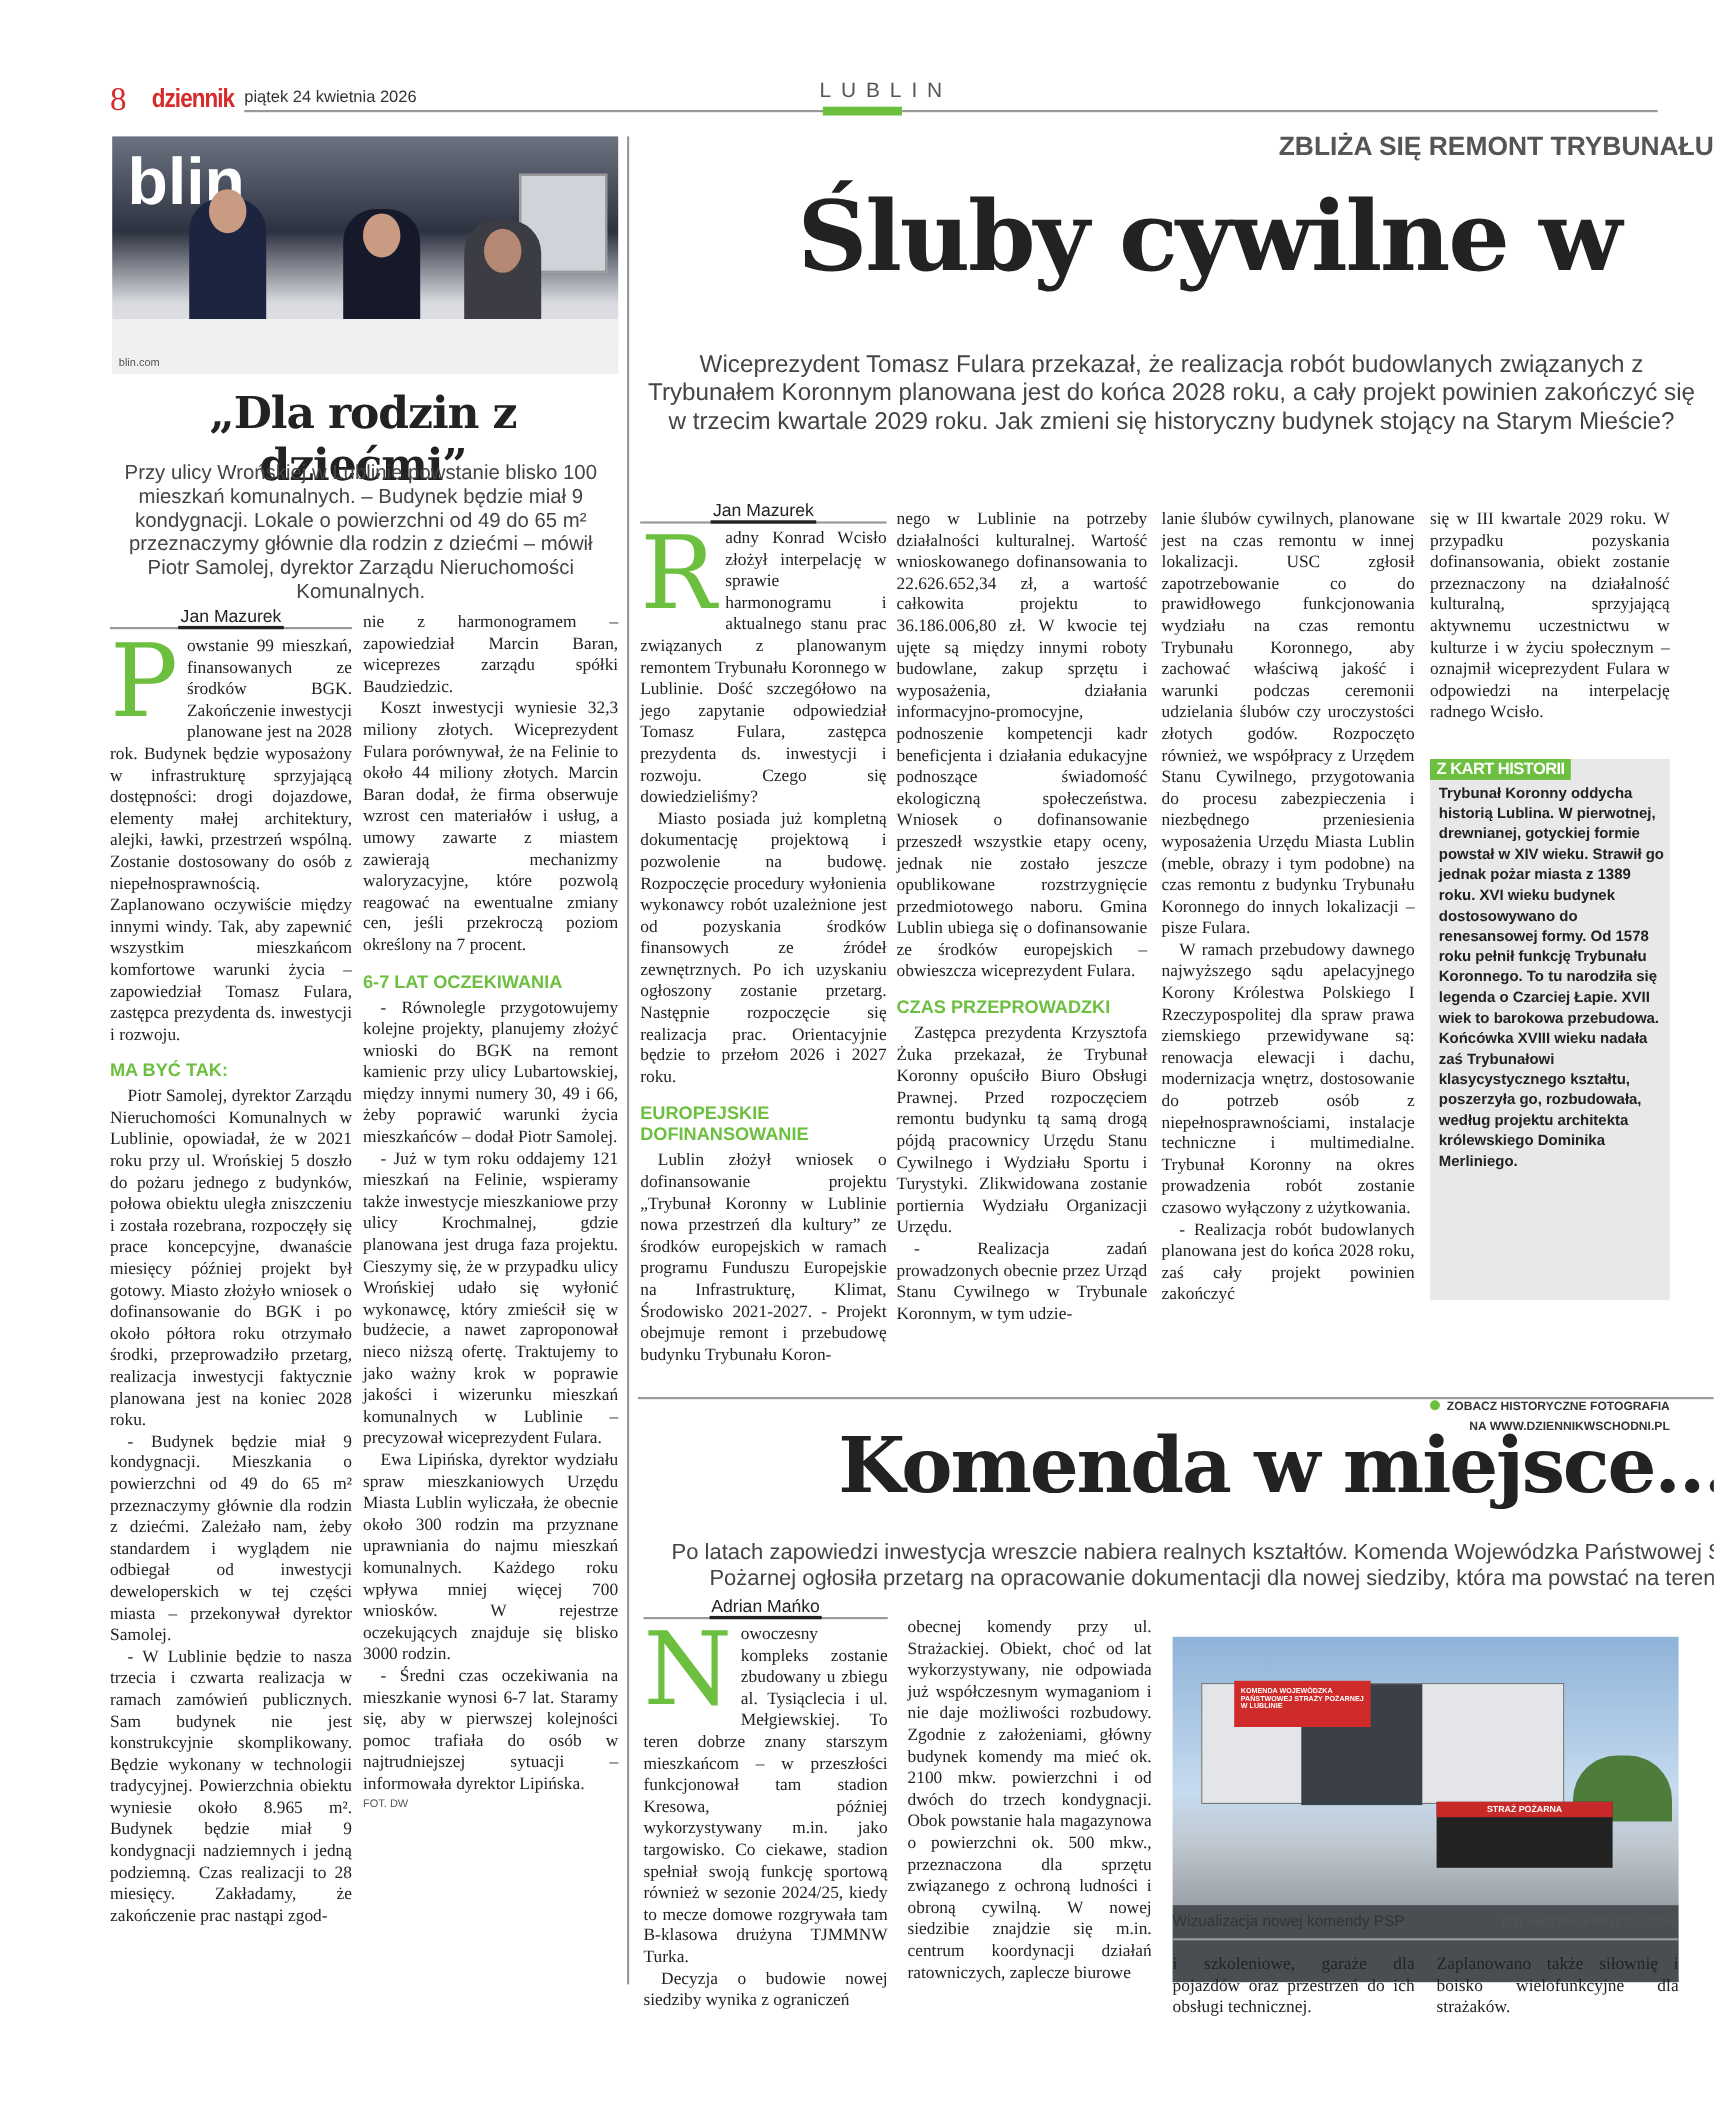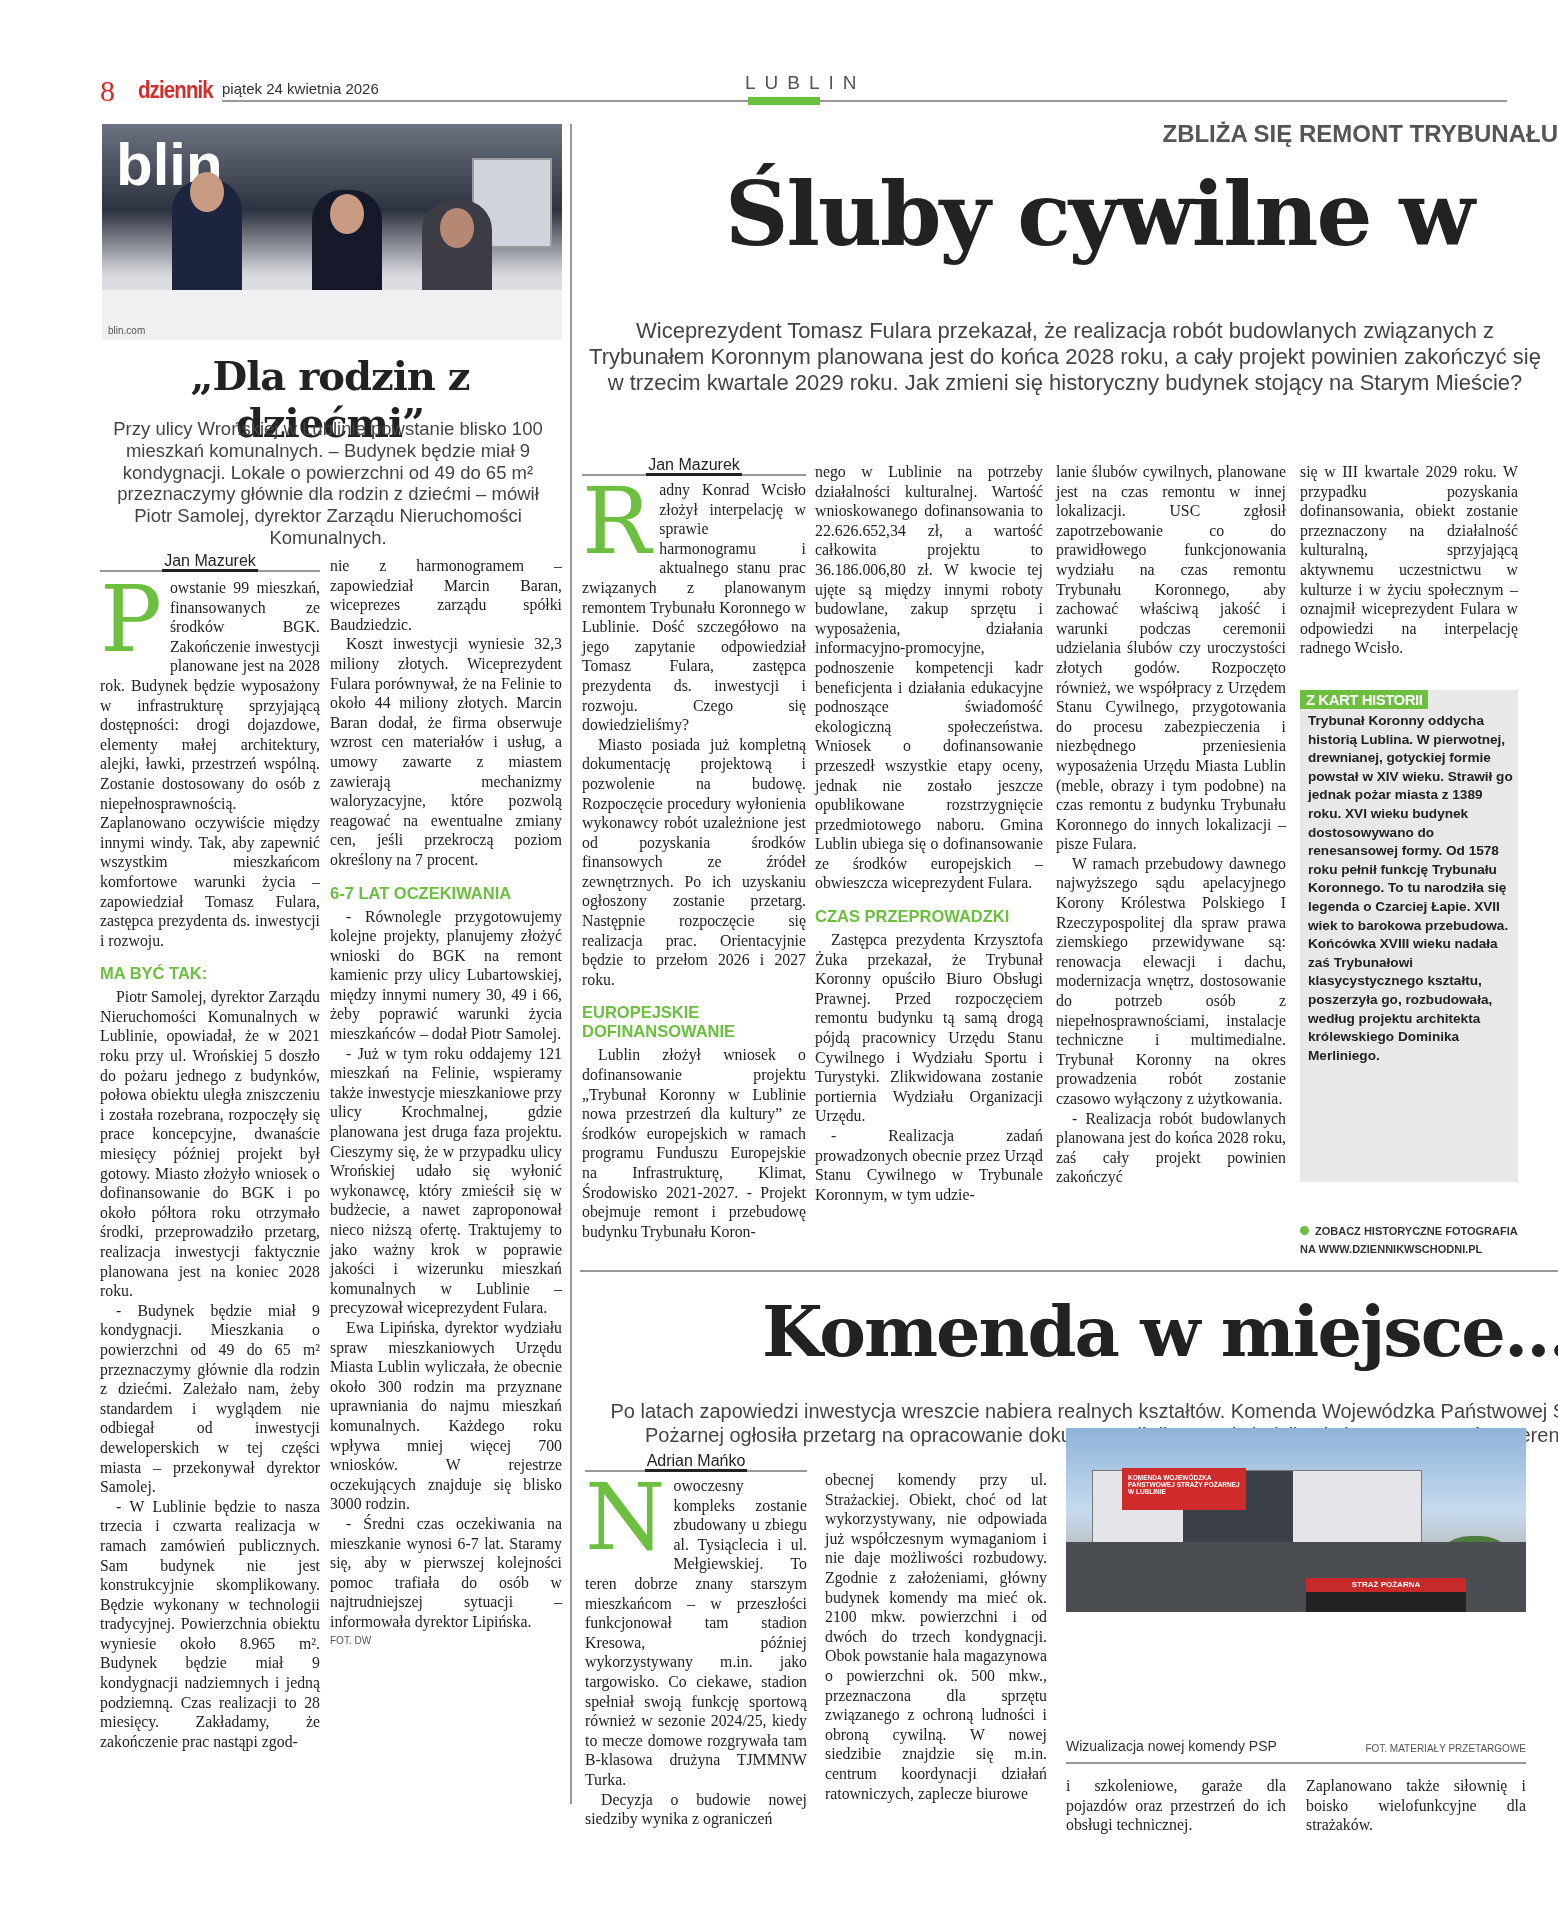--- a/index.html
+++ b/index.html
@@ -31,26 +31,26 @@
 .col p.noind{text-indent:0}
 .drop{float:left;font-family:"DejaVu Serif",serif;font-size:92px;line-height:80px;color:#6cbf3f;margin:2px 8px 0 0}
 .sub{font-family:"Liberation Sans",sans-serif;font-weight:bold;color:#6cbf3f;font-size:16.5px;margin:14px 0 4px 0;text-indent:0 !important;line-height:19px}
 .fot{font-family:"Liberation Sans",sans-serif;font-size:10px;color:#555;text-align:left}
 .bigh{font-family:"DejaVu Serif",serif;font-weight:bold;color:#222;white-space:nowrap;letter-spacing:-2px}
 .h1{left:725px;top:162px;font-size:88px}
 .lead2{left:585px;top:318px;width:960px;font-size:22px;color:#444}
 .box{left:1300px;top:690px;width:218px;height:492px;background:#e8e8e8}
 .boxlab{position:absolute;left:0;top:0;background:#6cbf3f;color:#fff;font-family:"Liberation Sans",sans-serif;font-weight:bold;font-size:15px;padding:1px 6px;letter-spacing:-0.5px}
 .boxtxt{position:absolute;left:8px;top:22px;width:206px;font-family:"Liberation Sans",sans-serif;font-size:13.6px;line-height:18.6px;color:#222;font-weight:bold}
-.more{left:1300px;top:1222px;width:218px;font-family:"Liberation Sans",sans-serif;font-weight:bold;font-size:11px;color:#333;line-height:18px}
+.more{left:1300px;top:1270px;width:218px;font-family:"Liberation Sans",sans-serif;font-weight:bold;font-size:11px;color:#333;text-align:right;line-height:18px}
 .more .dot{display:inline-block;width:9px;height:9px;border-radius:50%;background:#6cbf3f;margin-right:6px}
 .hsep{left:580px;top:1270px;width:978px;height:2px;background:#999}
 .h3{left:762px;top:1290px;font-size:70px}
 .lead3{left:600px;top:1400px;width:1020px;font-size:20px;color:#444}
-.photo2{left:1066px;top:1428px;width:460px;height:184px;background:linear-gradient(180deg,#8fb3d9 0%,#c6dbef 45%,#bfc7cf 60%,#6c7177 100%);overflow:hidden}
+.photo2{left:1066px;top:1488px;width:460px;height:314px;background:linear-gradient(180deg,#8fb3d9 0%,#c6dbef 45%,#bfc7cf 60%,#6c7177 100%);overflow:hidden}
 .bld{position:absolute;left:26px;top:42px;width:330px;height:110px;background:#e3e5e8;border:1px solid #777}
 .bld .dark{position:absolute;left:90px;top:0;width:110px;height:110px;background:#3b3f46}
 .redsign{position:absolute;left:56px;top:40px;width:124px;height:42px;background:#d02b2b;color:#fff;font-family:"Liberation Sans",sans-serif;font-weight:bold;font-size:6.5px;padding:6px}
 .garage{position:absolute;left:240px;top:150px;width:160px;height:60px;background:#222}
 .garage .sg{position:absolute;left:0;top:0;width:100%;height:14px;background:#c82a2a;color:#fff;font-family:"Liberation Sans",sans-serif;font-weight:bold;font-size:8px;text-align:center;line-height:14px}
 .road{position:absolute;left:0;bottom:0;width:100%;height:70px;background:#4a4e53}
 .trees{position:absolute;right:6px;top:108px;width:90px;height:60px;border-radius:40px 40px 0 0;background:#4e7c3a}
 .cap{left:1066px;top:1738px;width:460px;font-family:"Liberation Sans",sans-serif;border-bottom:2px solid #999;padding-bottom:8px;display:flex;justify-content:space-between;align-items:flex-end}
 .cap .c1{font-size:14px;color:#333}
 .cap .c2{font-size:10px;color:#555}

